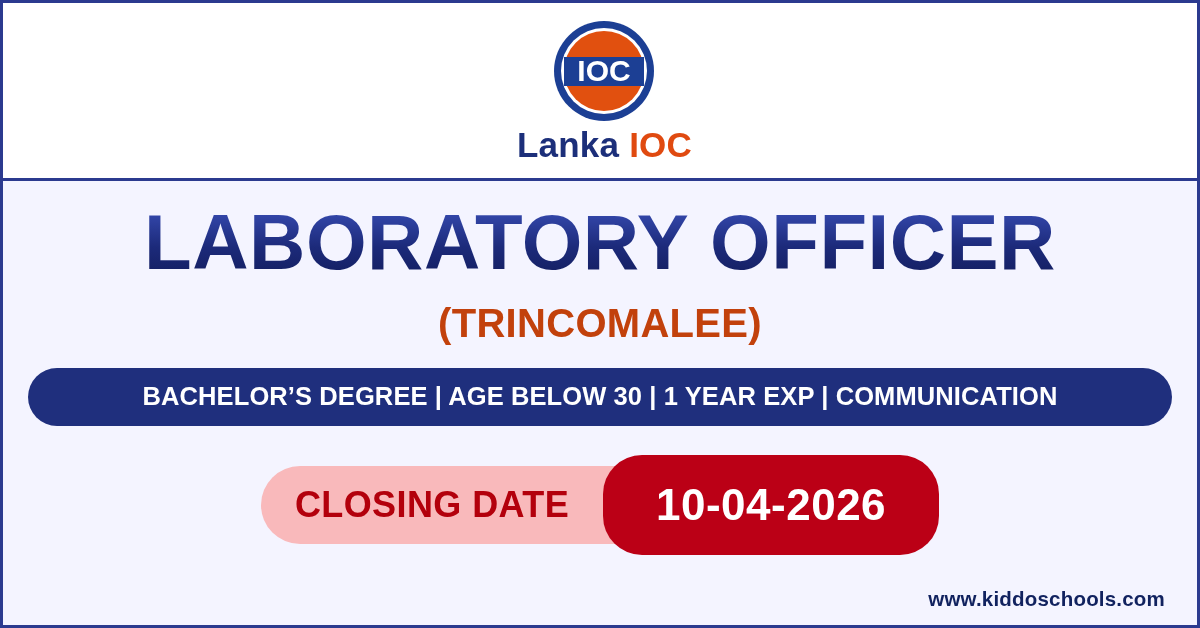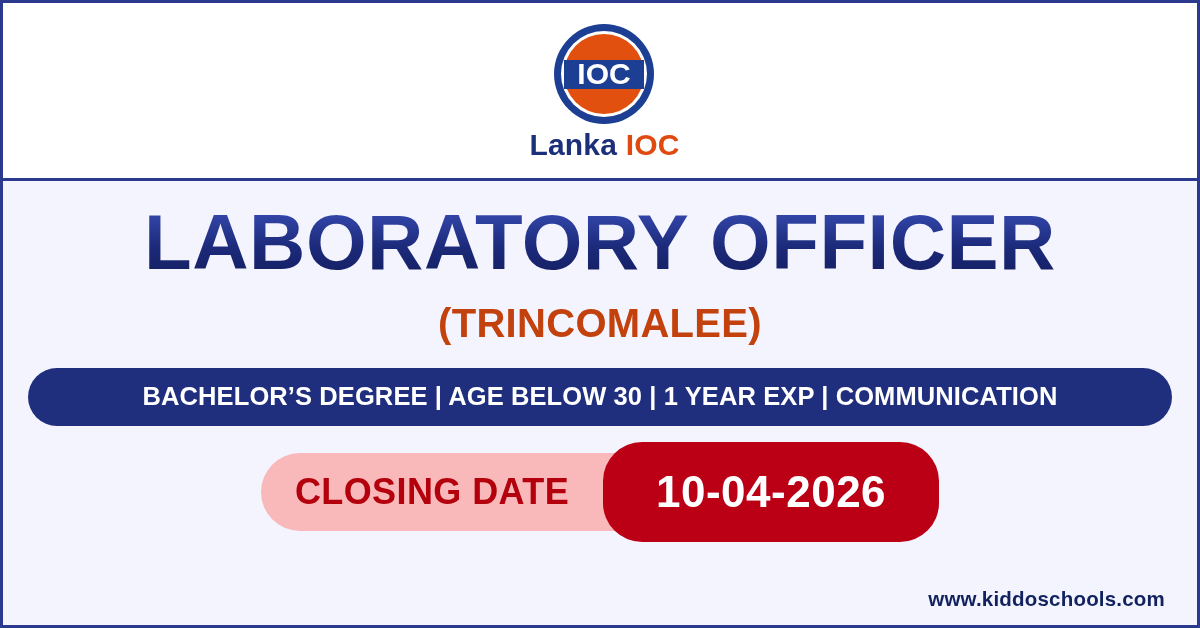--- a/index.html
+++ b/index.html
@@ -33,21 +33,21 @@
     justify-content: center;
     gap: 2px;
   }
   .logo-mark {
     position: relative;
     width: 118px; height: 104px;
     display: flex; align-items: center; justify-content: center;
   }
   .logo-mark svg { display: block; }
   .logo-text {
-    font-size: 30px;
+    font-size: 35px;
     font-weight: bold;
     letter-spacing: 0.2px;
     line-height: 1;
     margin-top: 2px;
     text-align: right;
   }
   .logo-text .lanka { color: #1c2f7a; }
   .logo-text .ioc  { color: #e04a10; }
 
   
@@ -91,21 +91,21 @@
     display: flex;
     align-items: center;
     justify-content: center;
     font-size: 25.5px;
     font-weight: bold;
     letter-spacing: 0.1px;
     white-space: nowrap;
     text-transform: uppercase;
   }
   .closing-row {
-    margin-top: 27px;
+    margin-top: 40px;
     display: flex;
     align-items: center;
     justify-content: center;
   }
   .closing-pill {
     position: relative;
     display: flex;
     align-items: center;
     height: 78px;
     border-radius: 39px;

